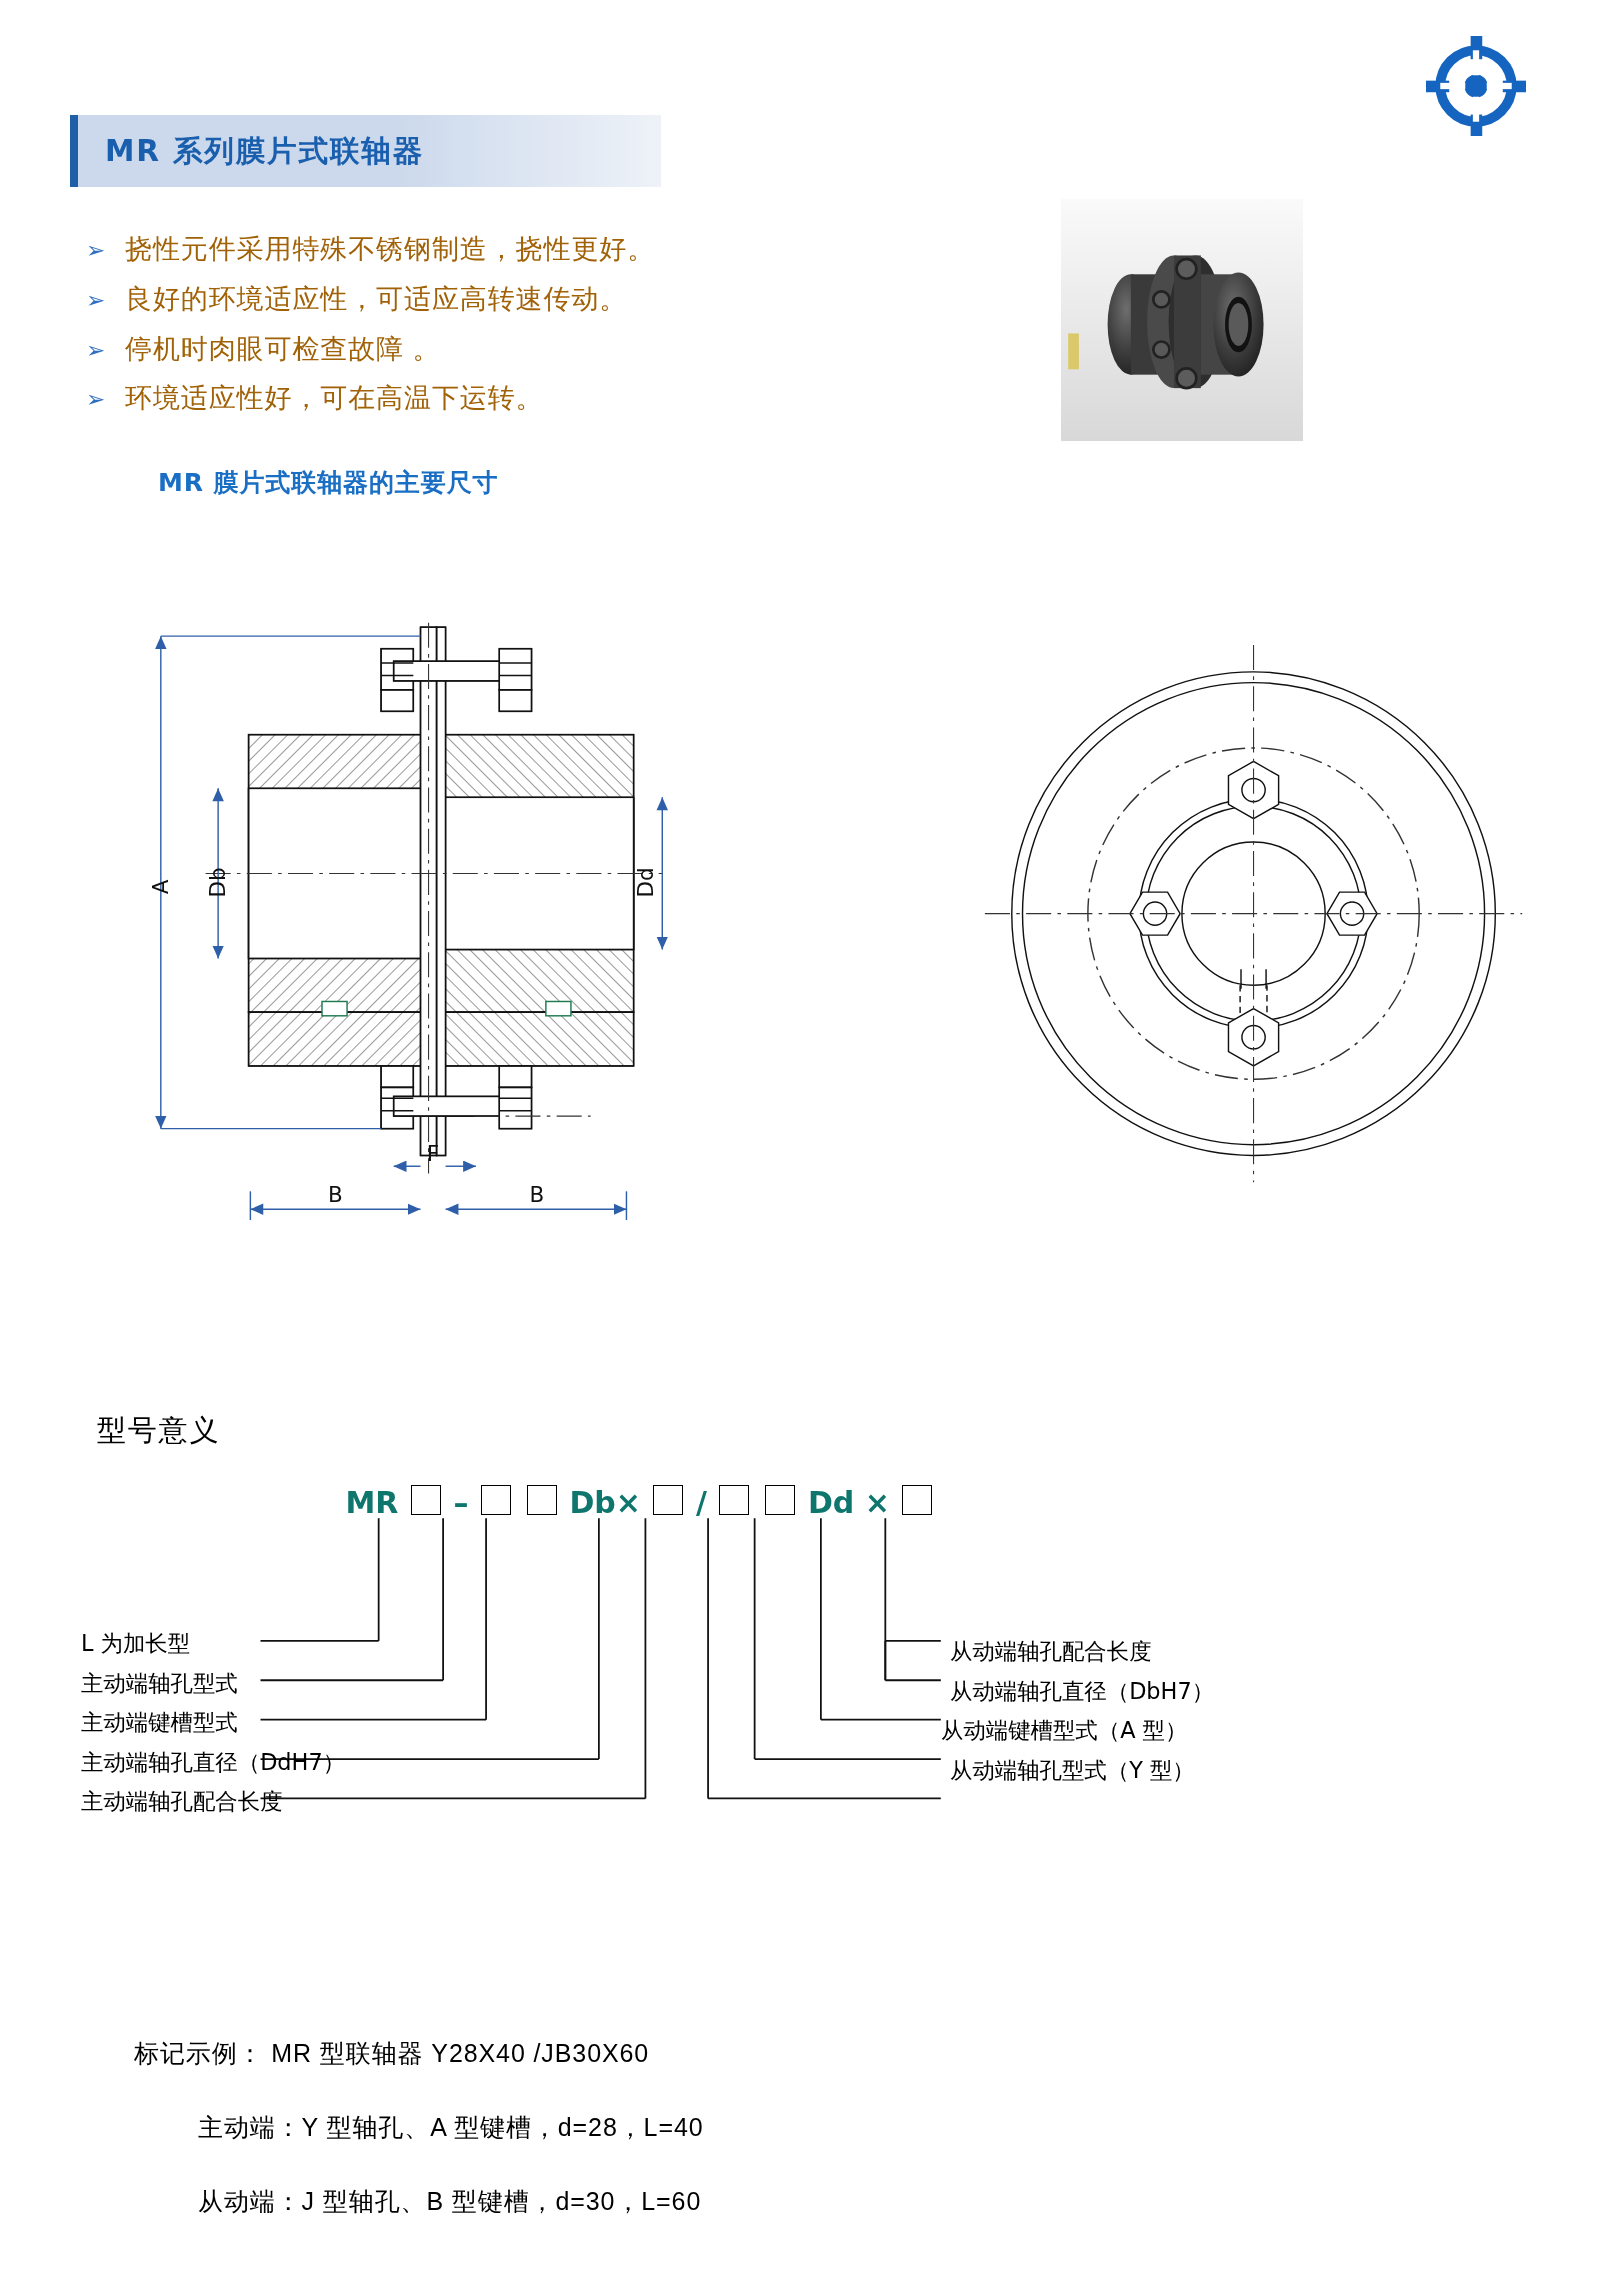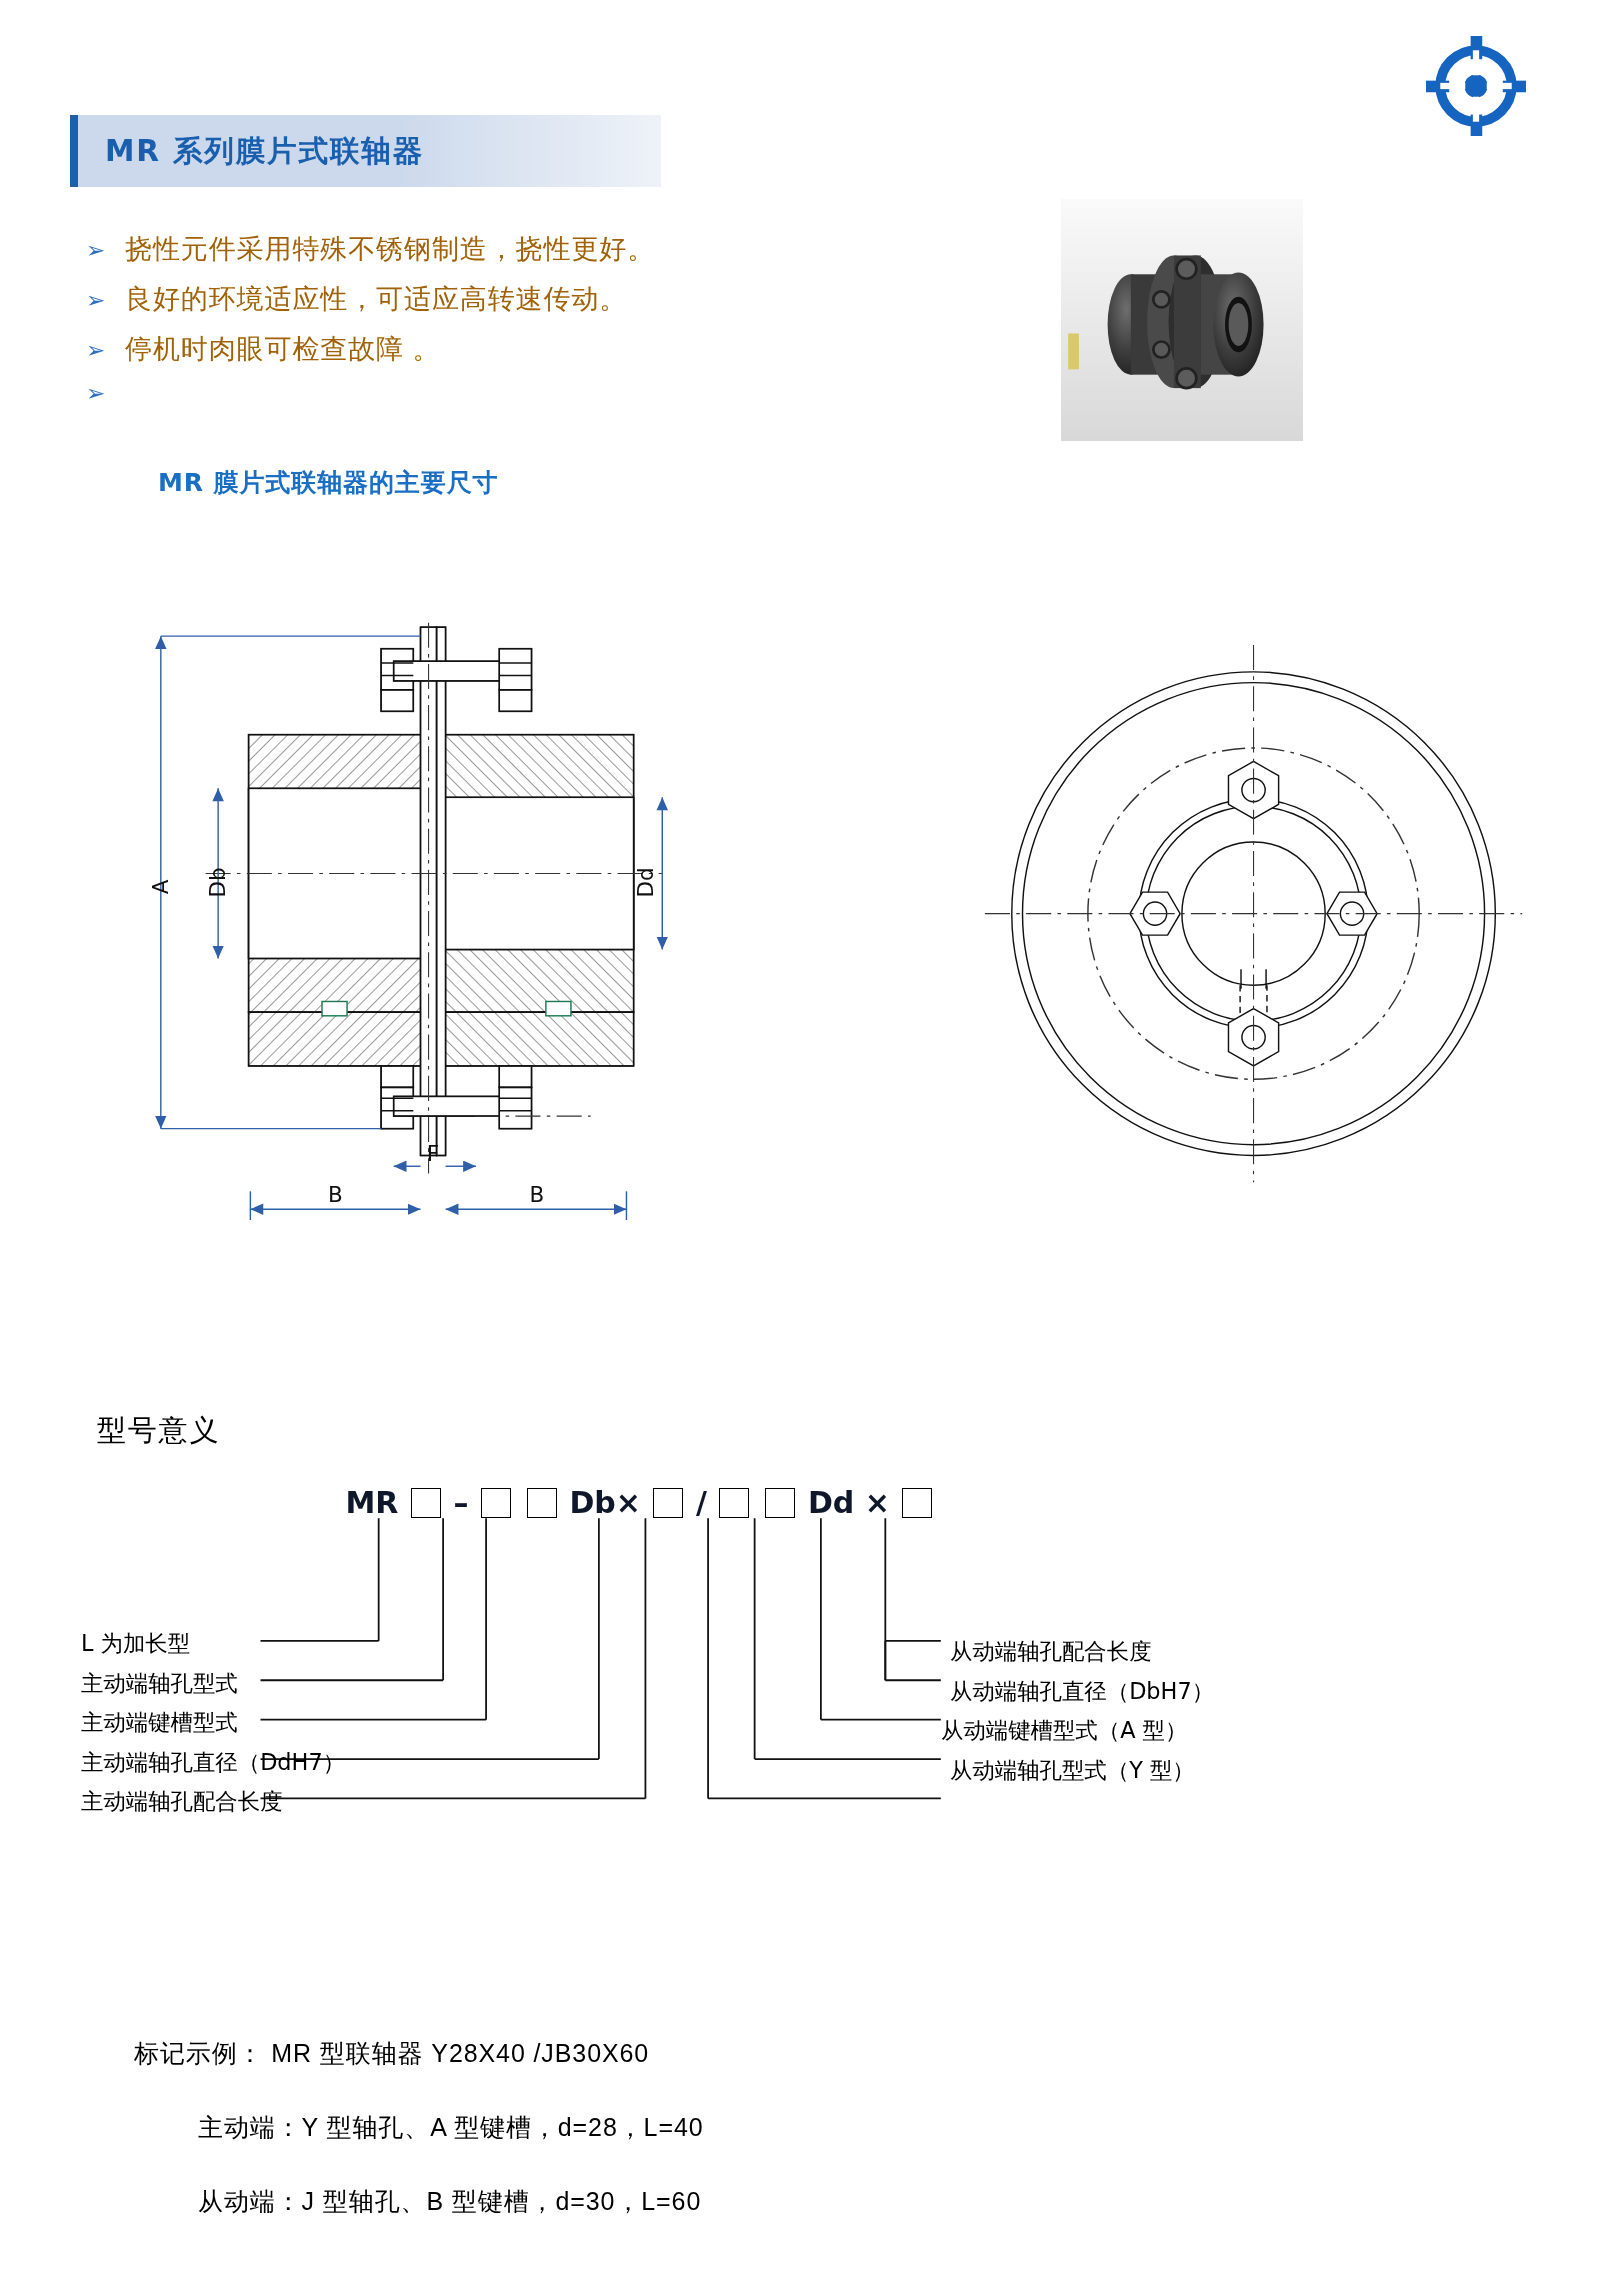--- a/index.html
+++ b/index.html
@@ -125,25 +125,24 @@
     left: 81px;
     top: 1469px;
     width: 1469px;
     height: 555px;
   }
   .code-row {
     position: absolute;
     left: 260px;
     top: 16px;
     display: flex;
-    align-items: center;
     font-family: "DejaVu Sans", sans-serif;
     font-size: 30px;
     font-weight: bold;
-    color: #0f172a;
+    color: #0f766e;
   }
   .code-row .sq {
     display: inline-block;
     width: 30px;
     height: 30px;
     border: 1.8px solid #000;
     margin: 0 8px;
   }
   .code-row .lbl { margin: 0 4.5px; }
 
@@ -214,20 +213,21 @@
   <div class="bullet-row">
     <span class="bullet-mark">➢</span>
     <span class="bullet-text">良好的环境适应性，可适应高转速传动。</span>
   </div>
   <div class="bullet-row">
     <span class="bullet-mark">➢</span>
     <span class="bullet-text">停机时肉眼可检查故障 。</span>
   </div>
   <div class="bullet-row">
     <span class="bullet-mark">➢</span>
+    <span class="bullet-text">环境适应性好，可在高温下运转。</span>
   </div>
 </div>
 
 <div class="sub-heading">MR 膜片式联轴器的主要尺寸</div>
 
 <div class="photo">
   <svg width="242" height="242" viewBox="0 0 270 270">
     <defs>
       <radialGradient id="metal" cx="40%" cy="35%" r="75%">
         <stop offset="0%" stop-color="#6e6e6e"></stop>

